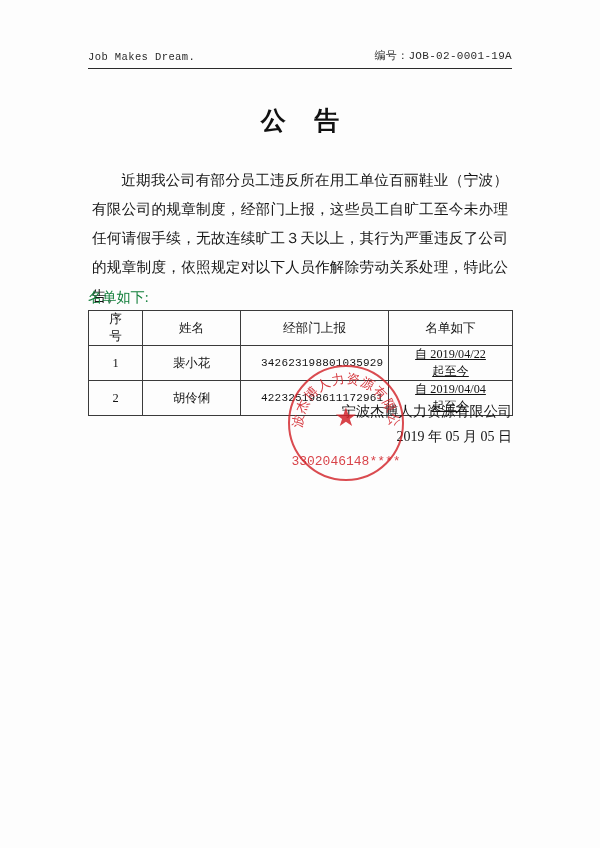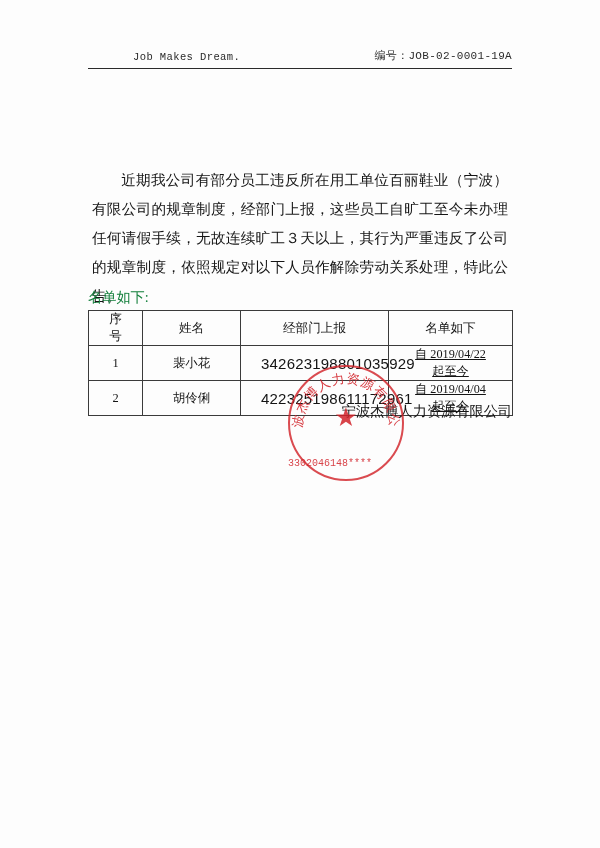--- a/index.html
+++ b/index.html
@@ -32,21 +32,20 @@
     align-items: flex-end;
     padding-bottom: 5px;
     border-bottom: 1px solid #2a2a2a;
     font-family: "Liberation Mono", monospace;
     font-size: 10.5px;
     letter-spacing: 0.4px;
     color: #2b2b2b;
   }
   .header .slogan {
     font-style: normal;
-    margin-left: 45px;
   }
   .header .docno {
     font-size: 11px;
     letter-spacing: 0.3px;
   }
 
   
   .title {
     position: absolute;
     top: 104px;
@@ -109,23 +108,23 @@
     color: #141414;
   }
   table.roster th {
     font-size: 12.6px;
   }
   col.c1 { width: 54px; }
   col.c2 { width: 98px; }
   col.c3 { width: 148px; }
   col.c4 { width: 124px; }
   td.idnum {
-    font-family: Liberation Sans, sans-serif;
+    font-family: Liberation Mono, monospace;
     letter-spacing: 0.2px;
-    font-size: 15px;
+    font-size: 11px;
   }
   td.absence {
     font-size: 12.2px;
     text-decoration: underline;
   }
 
   
   .sign {
     position: absolute;
     right: 88px;
@@ -178,36 +177,38 @@
     font-size: 13px;
     fill: #d2232a;
     opacity: 0.88;
     letter-spacing: 1px;
   }
   .seal .code {
     position: absolute;
     left: 0;
     bottom: 12px;
     width: 116px;
-    font-size: 10px;
+    text-align: center;
+    font-size: 13px;
     color: #d2232a;
     opacity: 0.85;
     font-family: "Liberation Mono", monospace;
   }
 </style>
 </head>
 <body>
 
 <div class="page">
 
   <div class="header">
     <span class="slogan">Job Makes Dream.</span>
     <span class="docno"><span>编号：</span><span>JOB-02-0001-19A</span></span>
   </div>
 
+  <div class="title">公 告</div>
 
   <div class="body-text">
     <p>近期我公司有部分员工违反所在用工单位百丽鞋业（宁波）有限公司的规章制度，经部门上报，这些员工自旷工至今未办理任何请假手续，无故连续旷工３天以上，其行为严重违反了公司的规章制度，依照规定对以下人员作解除劳动关系处理，特此公告。</p>
   </div>
 
   <div class="list-label">名单如下:</div>
 
   <div class="table-wrap">
     <table class="roster">
       <colgroup>
@@ -236,20 +237,21 @@
           <td>胡伶俐</td>
           <td class="idnum">422325198611172961</td>
           <td class="absence">自 2019/04/04 起至今</td>
         </tr>
       </tbody>
     </table>
   </div>
 
   <div class="sign">
     <div>宁波杰博人力资源有限公司</div>
+    <div class="date">2019 年 05 月 05 日</div>
   </div>
 
   <div class="seal">
     <div class="ring"></div>
     <svg class="arc" viewBox="0 0 116 116">
       <defs>
         <path id="arcpath" d="M 14,62 A 44,44 0 0 1 102,62"></path>
       </defs>
       <text>
         <textPath href="#arcpath" startOffset="50%" text-anchor="middle">宁波杰博人力资源有限公司</textPath>

